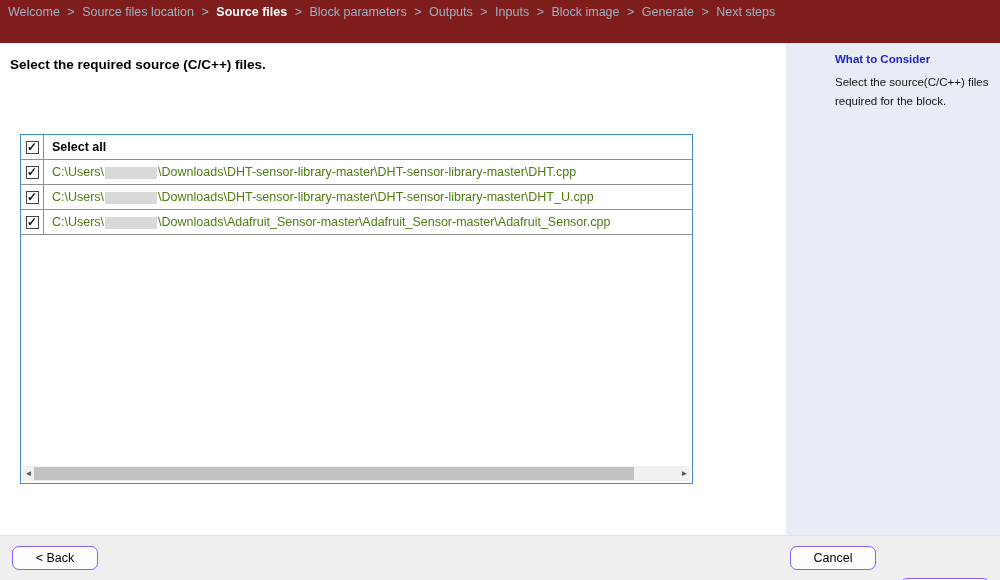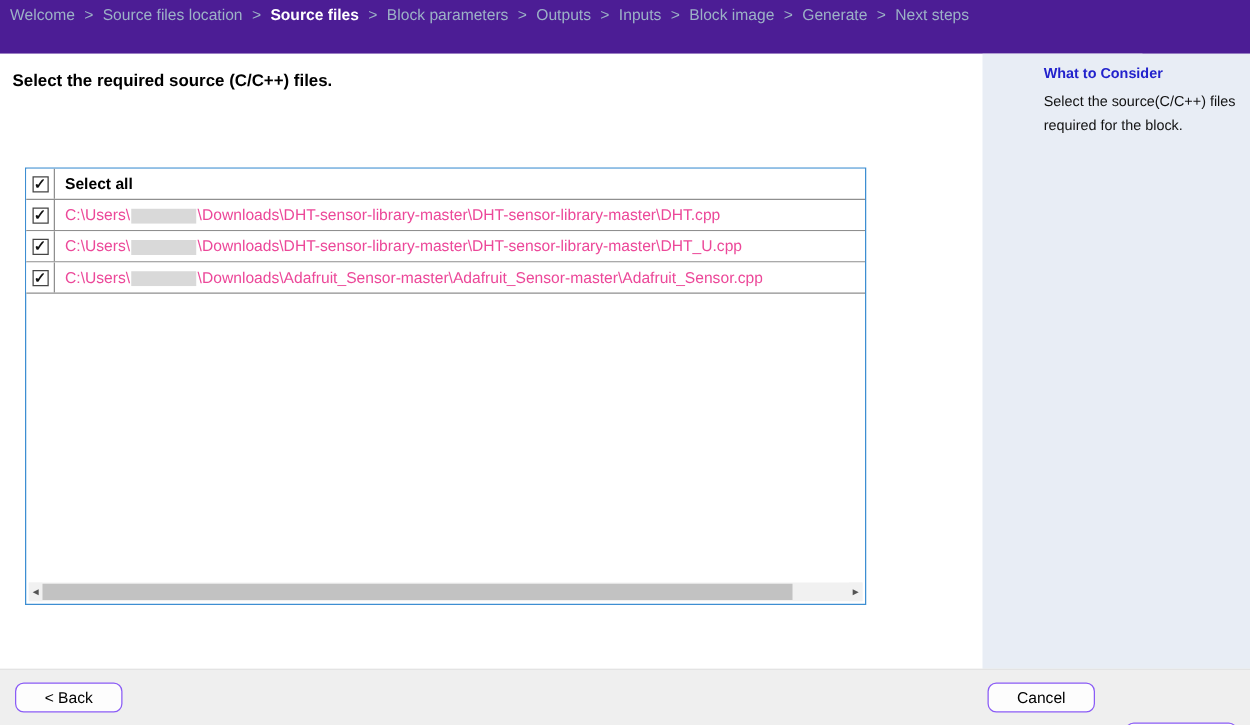--- a/index.html
+++ b/index.html
@@ -1,37 +1,37 @@
 <!DOCTYPE html>
 <html><head>
 <meta charset="utf-8">
 <style>
   * { margin:0; padding:0; box-sizing:border-box; }
   html,body { width:1000px; height:580px; font-family:"Liberation Sans", sans-serif; background:#ffffff; overflow:hidden; }
   .stage { position:relative; width:1000px; height:580px; }
 
   
-  .header { position:absolute; top:0; left:0; width:1000px; height:43px; background:#4c1d95; }
+  .header { position:absolute; top:0; left:0; width:1000px; height:43px; background:#7f1d1d; }
   .breadcrumb { padding:5px 0 0 8px; font-size:12.5px; color:#9cb1c6; white-space:nowrap; }
   .crumb { color:#9cb1c6; cursor:default; }
   .crumb.active { color:#ffffff; font-weight:bold; }
   .sep { color:#9cb1c6; margin:0 4px; }
 
   
   .main { position:absolute; top:43px; left:0; width:914px; height:492px; background:#ffffff; }
   .page-heading { margin:14px 0 0 10px; font-size:13.5px; font-weight:bold; color:#000000; }
 
   
   .file-table { position:absolute; left:20px; top:91px; width:673px; height:350px; border:1px solid #3d8ed2; background:#ffffff; }
   .t-row { display:flex; align-items:center; border-bottom:1px solid #8f8f8f; background:#ffffff; }
   .t-row.head { height:25px; }
   .t-row.data { height:25px; }
   .cb-cell { width:23px; min-width:23px; height:100%; display:flex; align-items:center; justify-content:center; border-right:1px solid #8f8f8f; }
   .checkbox { width:13px; height:13px; background:#ffffff; border:1px solid #454545; display:inline-flex; align-items:center; justify-content:center; font-size:12px; line-height:11px; font-weight:bold; color:#111111; cursor:pointer; }
-  .txt-cell { padding-left:8px; font-size:12.5px; color:#ec4899; white-space:nowrap; overflow:hidden; }
+  .txt-cell { padding-left:8px; font-size:12.5px; color:#4d7c0f; white-space:nowrap; overflow:hidden; }
   .txt-cell.bold { font-weight:bold; color:#000000; }
   .redact { display:inline-block; width:52px; height:12px; background:#d9d9d9; vertical-align:middle; margin:0 1px; }
 
   
   .hscroll { position:absolute; left:2px; right:2px; bottom:2px; height:15px; display:flex; align-items:center; background:#f1f1f1; }
   .scroll-arrow { width:11px; height:15px; display:flex; align-items:center; justify-content:center; font-size:8px; color:#555555; cursor:pointer; background:#f1f1f1; }
   .scroll-track { flex:1; height:13px; position:relative; background:#f1f1f1; }
   .scroll-thumb { position:absolute; left:0; top:0; height:13px; width:93%; background:#c2c2c2; }
 
   

